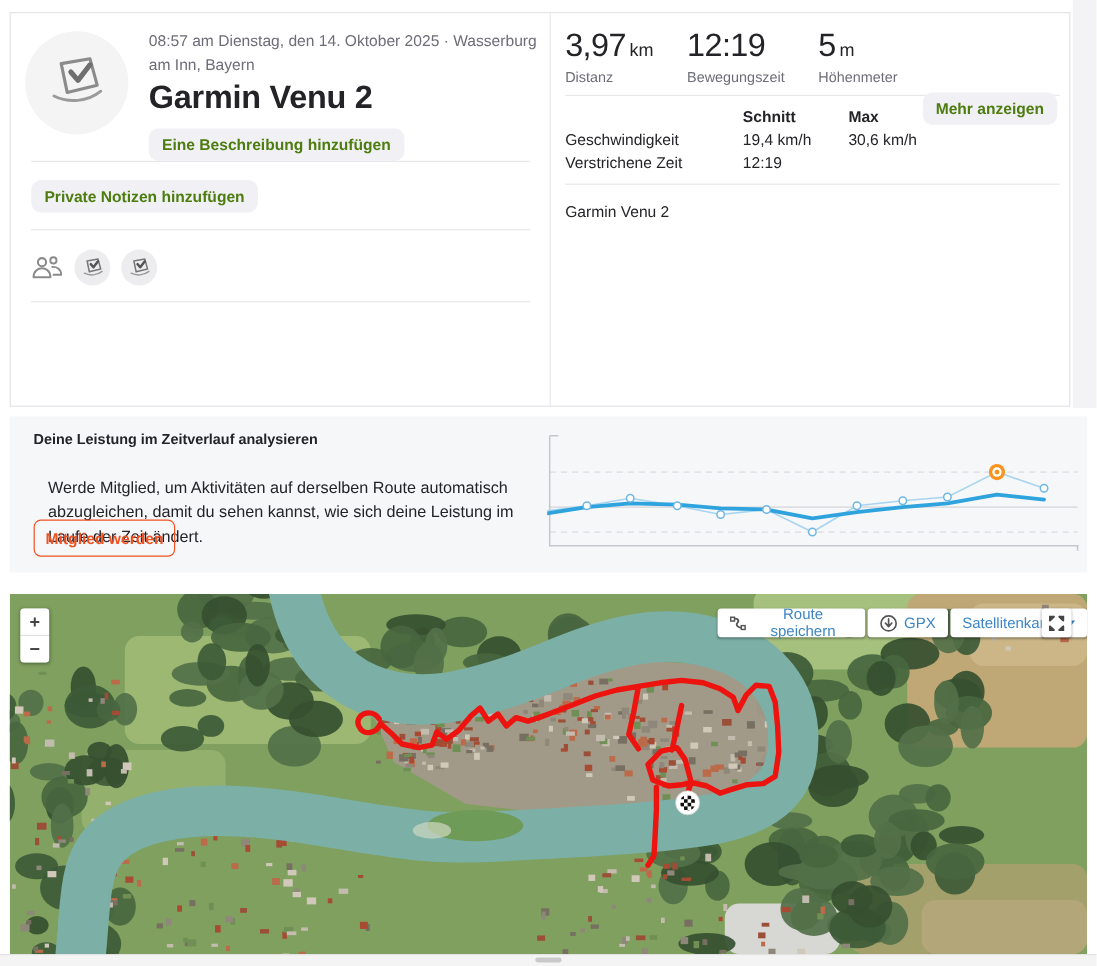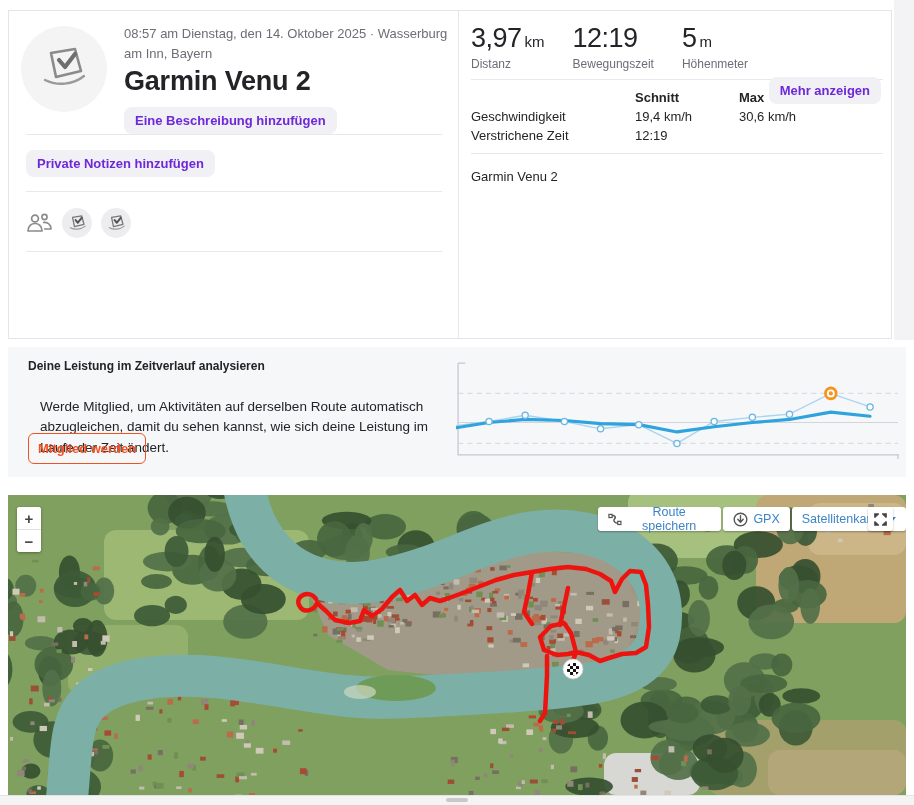--- a/index.html
+++ b/index.html
@@ -5,36 +5,36 @@
   html,body{margin:0;padding:0;background:#ffffff;font-family:"Liberation Sans","DejaVu Sans",sans-serif;color:#242428;}
   .page{position:relative;width:914px;height:805px;overflow:hidden;background:#fff;}
   .right-gutter{position:absolute;left:894px;top:0;width:20px;height:340px;background:#f3f3f6;}
 
   
   .card{position:absolute;left:8px;top:10px;width:884px;height:329px;background:#fff;border:1px solid #e4e4e9;box-sizing:border-box;}
   .avatar{position:absolute;left:12px;top:15px;width:86px;height:86px;border-radius:50%;background:#f4f4f5;display:flex;align-items:center;justify-content:center;}
   .meta{position:absolute;left:115px;top:13px;width:330px;}
   .datetime{font-size:13px;line-height:1.5;color:#6d6d78;}
   .title{margin:3px 0 10px 0;font-size:27px;font-weight:700;letter-spacing:-.2px;}
-  .gray-btn{display:inline-block;background:#f0f0f5;border:none;border-radius:8px;padding:6px 11px;font-size:13px;font-weight:700;color:#6d28d9;font-family:inherit;cursor:pointer;}
+  .gray-btn{display:inline-block;background:#f0f0f5;border:none;border-radius:8px;padding:6px 11px;font-size:13px;font-weight:700;color:#4d7c0f;font-family:inherit;cursor:pointer;}
   .hr-l{position:absolute;left:17px;width:416px;height:1px;background:#e8e8ec;}
   .social-row{position:absolute;left:17px;top:197px;display:flex;align-items:center;gap:9px;}
   .badge{width:30px;height:30px;border-radius:50%;background:#ededf0;display:flex;align-items:center;justify-content:center;}
   .privacy{position:absolute;left:17px;top:260px;width:412px;display:flex;gap:7px;font-size:13px;line-height:1.42;}
   .privacy p{margin:0;}
   .v-divider{position:absolute;left:449px;top:0;width:1px;height:100%;background:#e8e8ec;}
 
   .col-right{position:absolute;left:462px;top:0;width:416px;height:100%;}
   .stats-row{position:absolute;left:0;top:12px;display:flex;gap:28px;}
   .stat .v{font-size:27px;letter-spacing:-.5px;}
   .stat .u{font-size:15px;margin-left:3px;}
   .stat .l{font-size:12px;color:#6d6d78;margin-top:3px;}
   .hr-r{position:absolute;left:0;width:412px;height:1px;background:#e8e8ec;}
   .stat-table{position:absolute;left:0;top:78px;font-size:13px;}
-  .stat-table .tr{display:grid;grid-template-columns:148px 88px 120px;line-height:18px;margin-bottom:1px;gap:16px;}
+  .stat-table .tr{display:grid;grid-template-columns:148px 88px 120px;line-height:18px;margin-bottom:1px;}
   .stat-table .th{font-weight:700;}
   .more-btn{position:absolute;right:6px;top:66px;}
   .device{position:absolute;left:0;top:158px;font-size:13px;}
 
   
   .upsell{position:absolute;left:8px;top:347px;width:898px;height:130px;background:#f6f7f9;}
   .upsell h2{position:absolute;left:20px;top:12px;margin:0;font-size:12px;font-weight:700;}
   .upsell p{position:absolute;left:20px;top:38px;width:400px;margin:12px;font-size:13.5px;line-height:1.5;}
   .cta-btn{position:absolute;left:20px;top:86px;background:transparent;border:1px solid #f05222;color:#f05222;border-radius:6px;padding:7px 9px;font-size:13px;font-weight:700;font-family:inherit;cursor:pointer;}
   .chart-wrap{position:absolute;left:448px;top:12px;width:444px;height:100px;}

